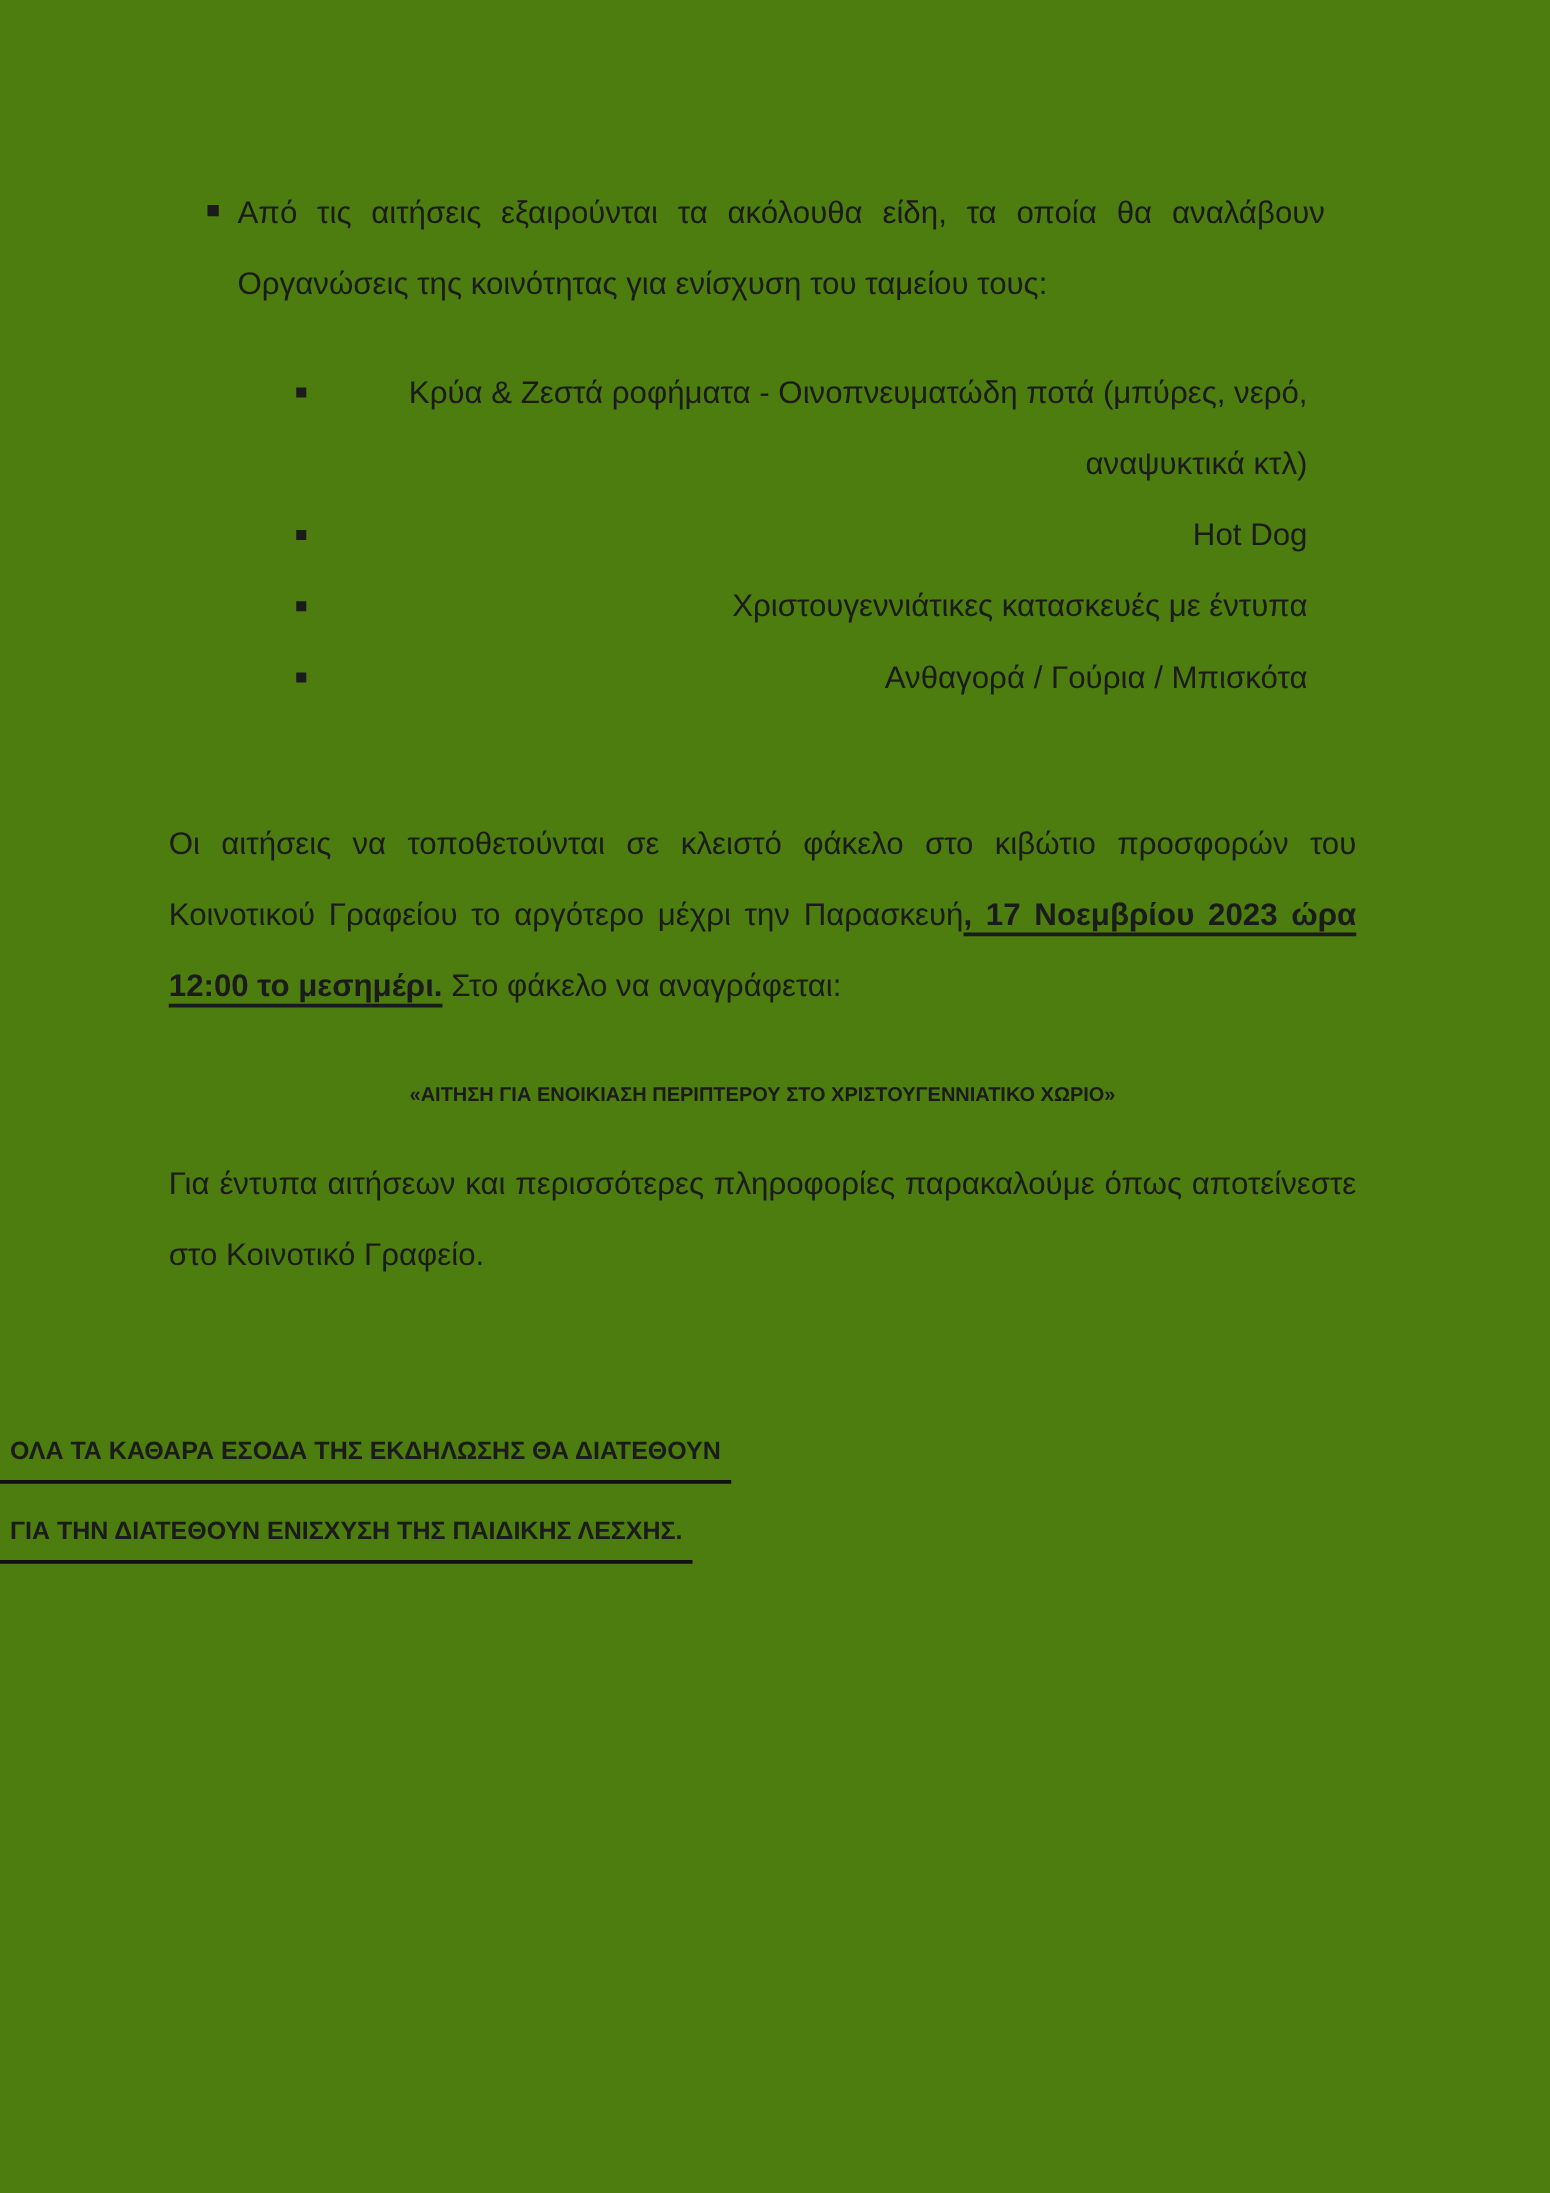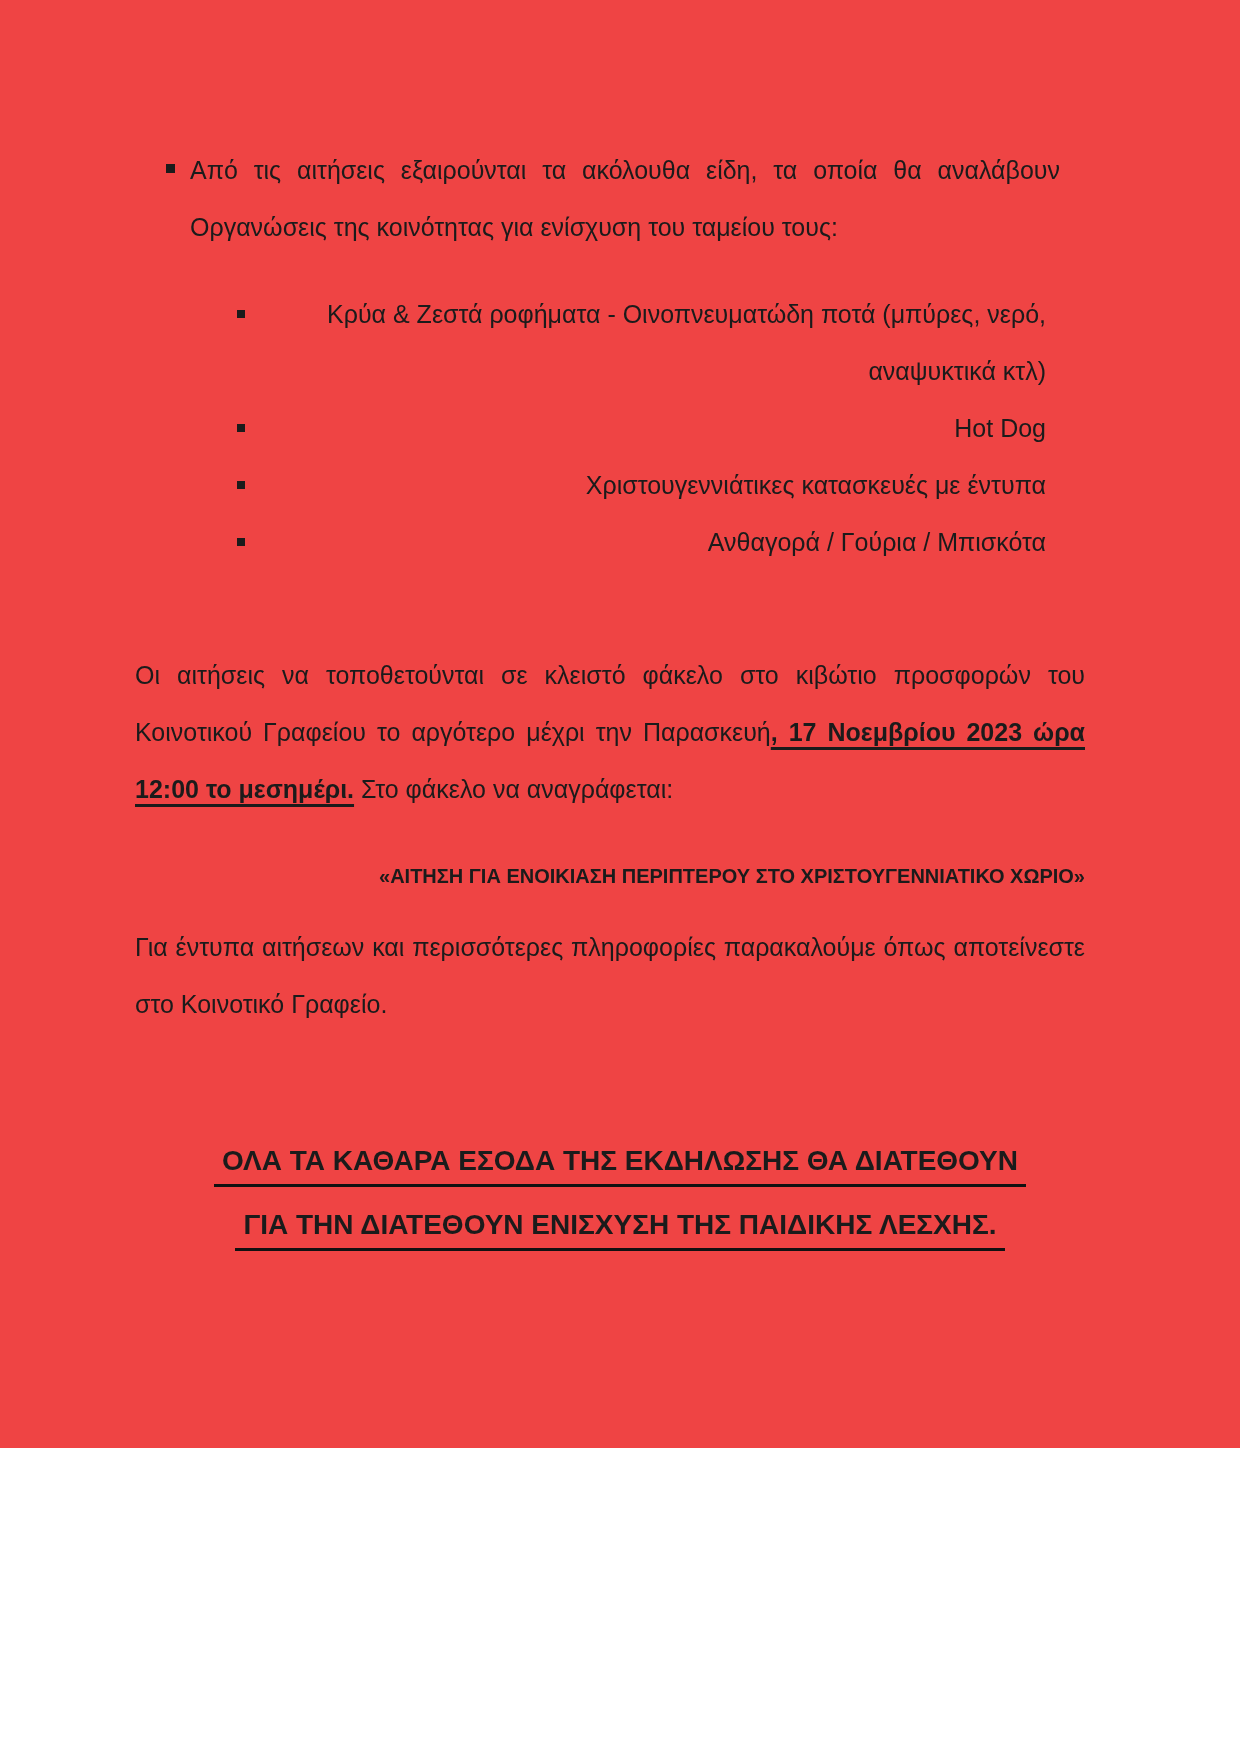--- a/index.html
+++ b/index.html
@@ -3,23 +3,23 @@
 <meta charset="utf-8">
 <style>
   html, body {
     margin: 0;
     padding: 0;
     background: #ffffff;
   }
   .page {
     position: relative;
     width: 1240px;
-    height: 1448px;
+    height: 1754px;
     margin: 0 auto;
-    background: #ef4444;
+    background: #4d7c0f;
     font-family: "Liberation Sans", "DejaVu Sans", sans-serif;
     font-size: 25px;
     line-height: 57px;
     color: #1b1b1b;
     overflow: hidden;
   }
   
   .l1-item {
     position: relative;
     margin: 142px 180px 0 190px;
@@ -62,31 +62,30 @@
   .para2 { margin-top: 14px; }
   .bold-underline {
     font-weight: bold;
     text-decoration: underline;
     text-decoration-thickness: 2.5px;
     text-underline-offset: 6px;
   }
   
   .heading {
     margin: 30px 155px 0 135px;
-    text-align: right;
+    text-align: center;
     font-weight: bold;
-    font-size: 20px;
+    font-size: 16px;
     white-space: nowrap;
   }
   
   .footer-notice {
     margin-top: 96px;
-    text-align: center;
     font-weight: bold;
-    font-size: 28px;
+    font-size: 20px;
     line-height: 64px;
   }
   .footer-line {
     display: inline-block;
     line-height: 36px;
     padding: 0 8px 5px 8px;
     border-bottom: 3px solid #111111;
   }
   p { margin-top: 0; margin-bottom: 0; }
 </style>

